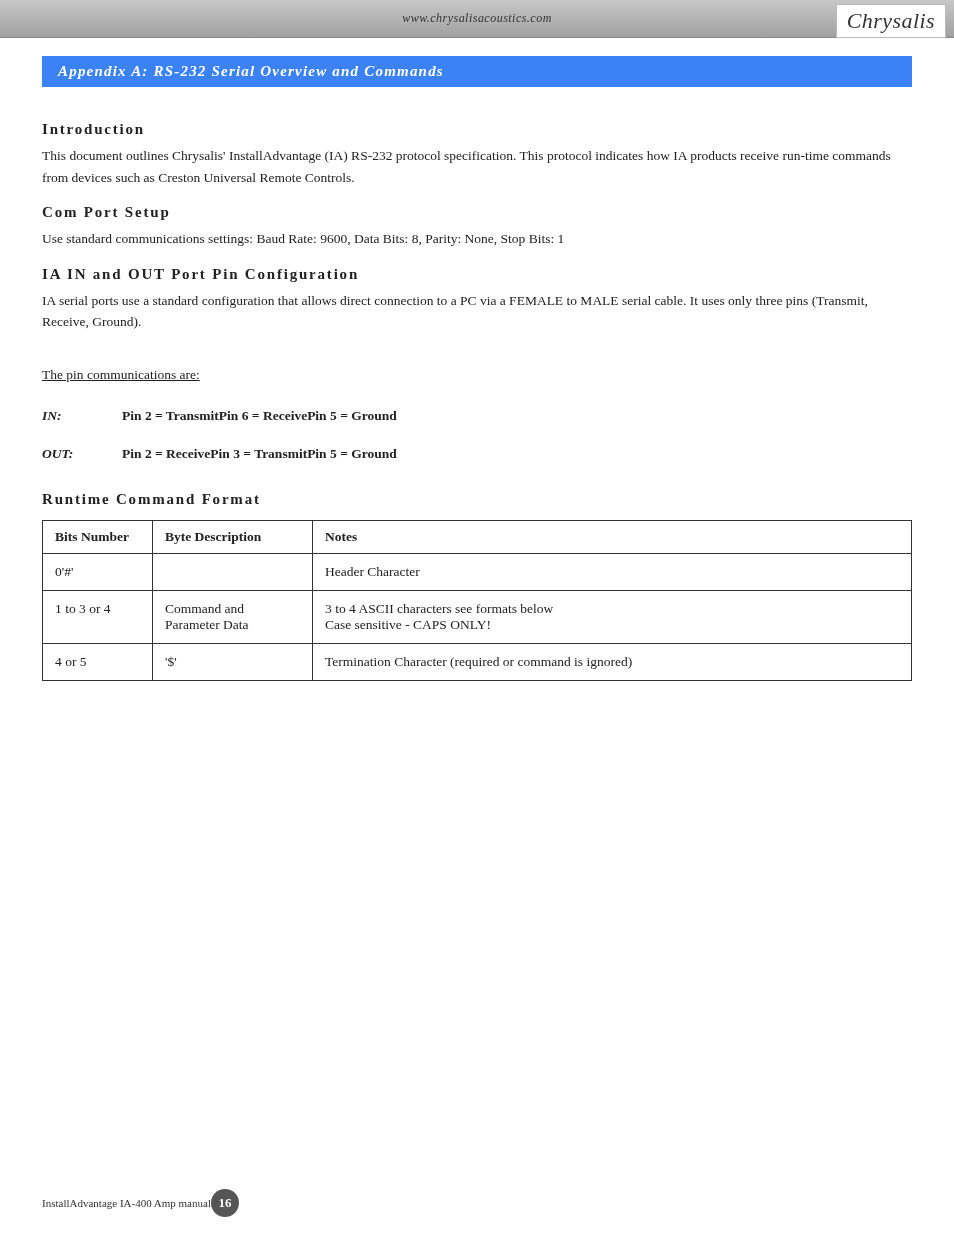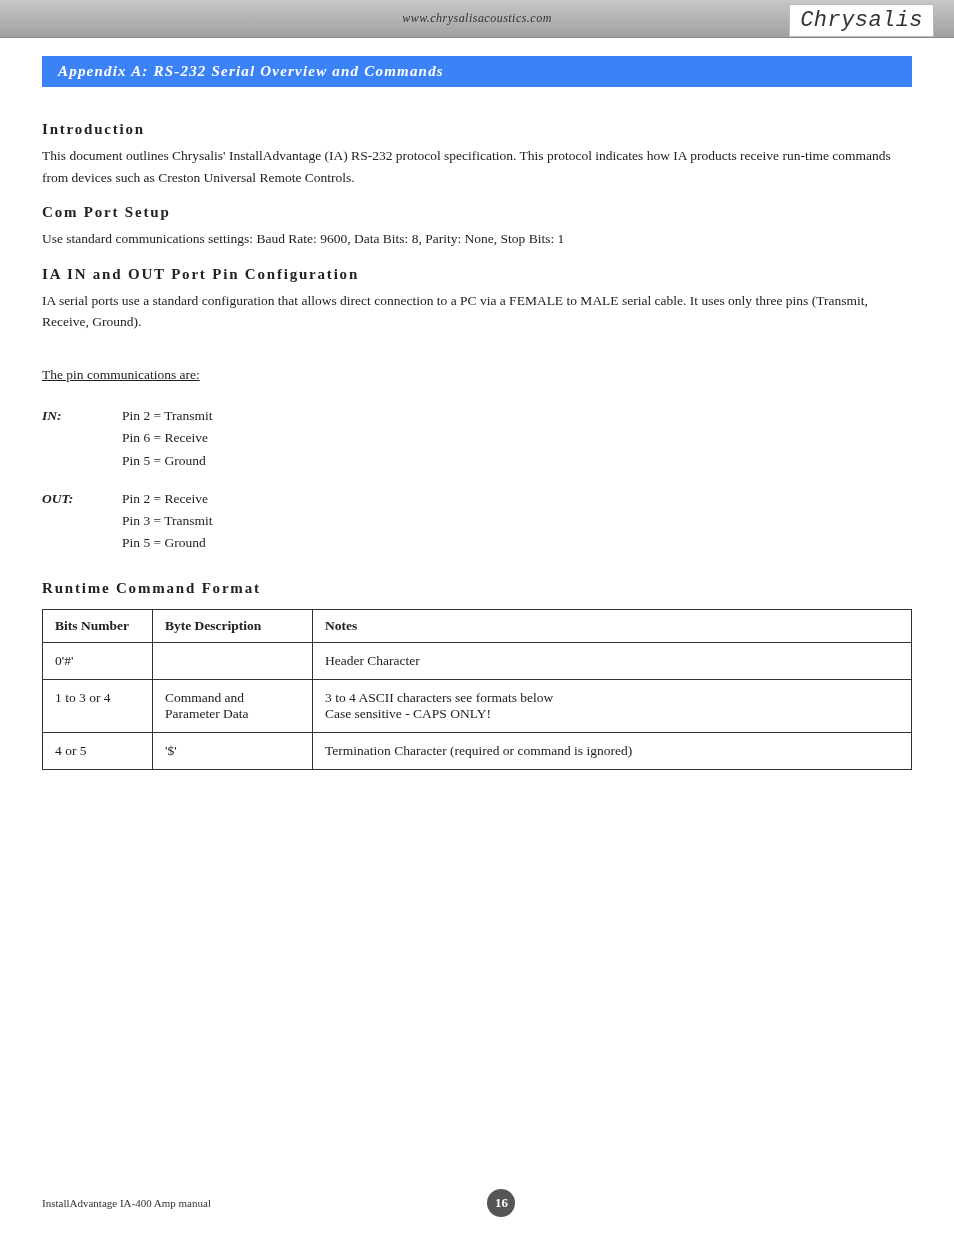--- a/index.html
+++ b/index.html
@@ -24,29 +24,29 @@
       border-bottom: 1px solid #888;
     }
     .top-bar-url {
       font-style: italic;
       font-size: 12px;
       color: #333;
       letter-spacing: 0.04em;
     }
     .brand-logo {
       position: absolute;
-      right: 20px;
+      right: 8px;
       top: 4px;
       background: white;
       border: 1px solid #bbb;
       padding: 3px 10px 3px 10px;
       font-size: 22px;
       font-style: italic;
       color: #333;
-      font-family: Liberation Mono, monospace;
+      font-family: Liberation Serif, serif;
       letter-spacing: 0.02em;
     }
 
     
     .content {
       padding: 18px 42px 60px 42px;
     }
 
     
     .appendix-title-bar {
@@ -106,21 +106,21 @@
       line-height: 1.65;
     }
     .pin-label {
       font-style: italic;
       font-weight: bold;
       width: 80px;
       flex-shrink: 0;
     }
     .pin-values {
       display: flex;
-      flex-direction: column;
+      font-weight: bold;
     }
 
     
     .table-section-heading {
       font-size: 15px;
       font-weight: bold;
       letter-spacing: 0.12em;
       margin-top: 25px;
       margin-bottom: 12px;
       font-family: Georgia, serif;
@@ -153,21 +153,21 @@
     }
 
     
     .footer {
       position: absolute;
       bottom: 18px;
       left: 0;
       right: 0;
       display: flex;
       align-items: center;
-      justify-content: space-between;
+      justify-content: flex-start;
       padding: 0 42px;
     }
     .footer-left {
       font-size: 11px;
       color: #333;
     }
     .footer-page {
       background: #555;
       color: #fff;
       border-radius: 50%;

